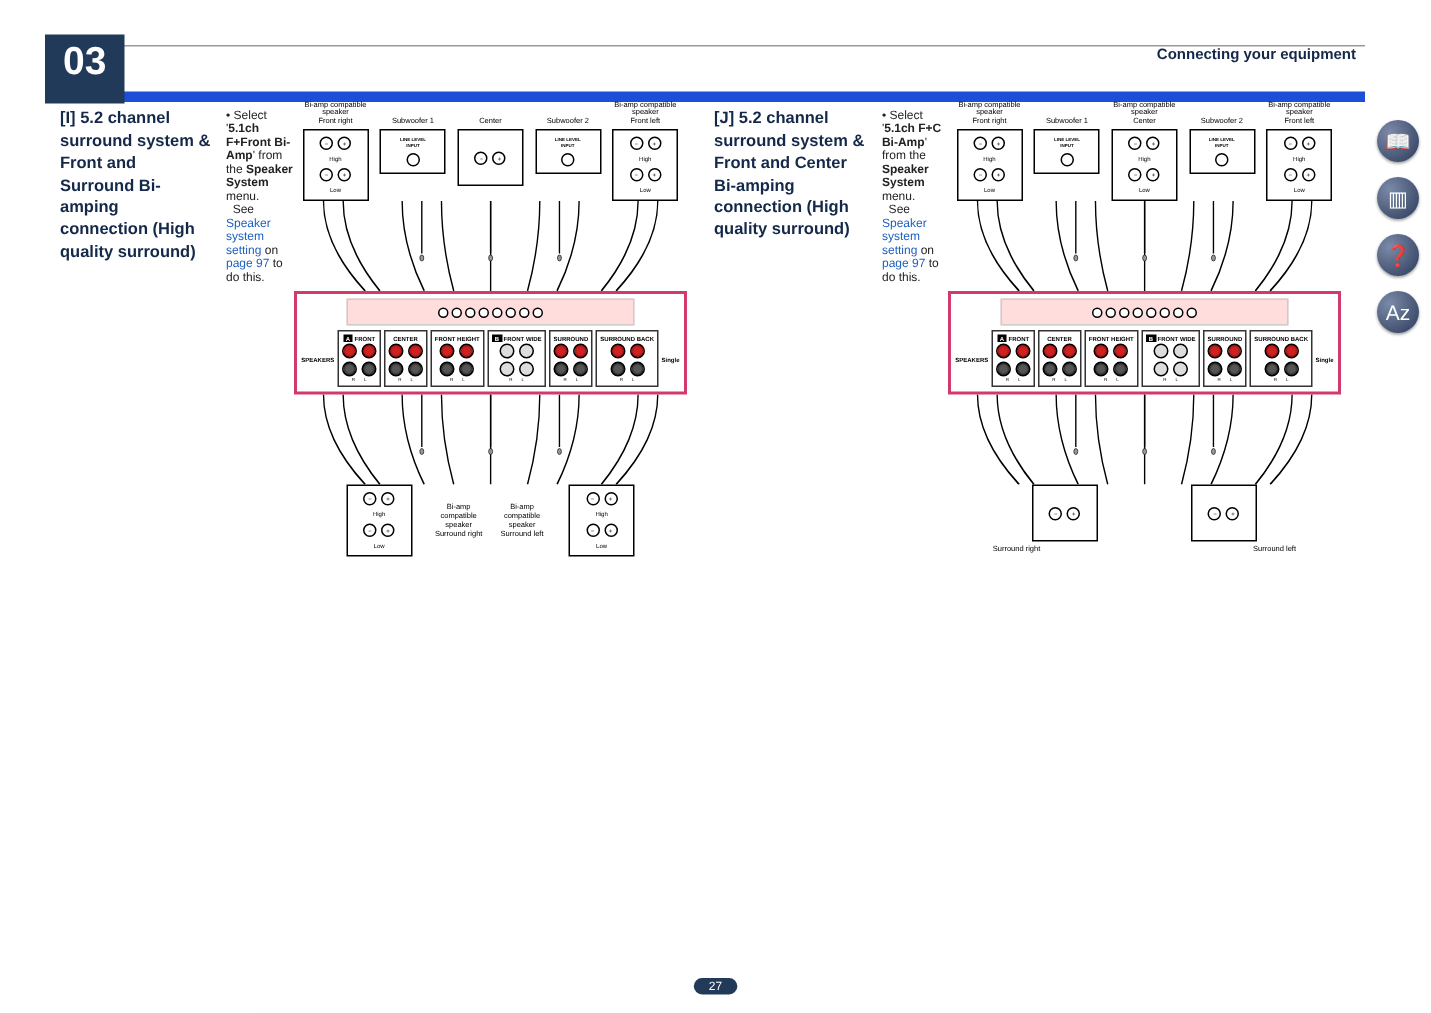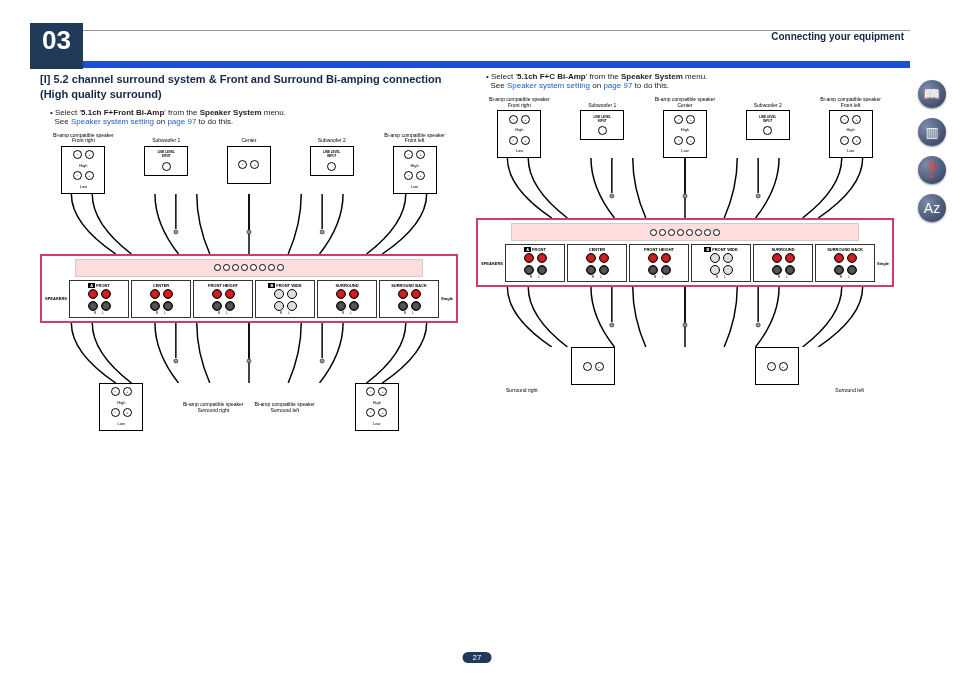--- a/index.html
+++ b/index.html
@@ -1,21 +1,21 @@
 <!DOCTYPE html>
 <html><head>
 <meta charset="utf-8">
 <style>
   body{margin:0;background:#f5f5f5;font-family:Arial,Helvetica,sans-serif;display:flex;justify-content:center}
   .page{width:954px;height:675px;background:#fff;position:relative;overflow:hidden}
   .hdr{position:absolute;top:30px;left:30px;right:44px;height:30px;border-top:1px solid #999;border-bottom:7px solid #1d4ed8;display:flex;justify-content:space-between}
   .chapter-badge{background:#213a5a;color:#fff;font-size:26px;font-weight:bold;padding:2px 12px;margin-top:-8px;margin-bottom:-8px}
   .hdr-title{font-size:10px;font-weight:bold;color:#14294a;padding-right:6px}
   .content{position:absolute;top:72px;left:40px;right:60px;bottom:30px;display:flex;gap:18px}
-  .col{flex:1;display:flex;flex-direction:column}
+  .col{flex:1;display:flex;flex-direction:row}
   .sec-title{font-size:11px;font-weight:bold;color:#14294a;line-height:1.35;margin-bottom:6px}
   .instr{font-size:8px;color:#222;margin:0 0 6px 10px}
   .instr .lnk{color:#1e5fbf;}
   .diagram{flex:1;border:0;position:relative;background:#fff}
   .spk-row{display:flex;justify-content:space-between;gap:4px;padding:0 4px}
   .spk{font-size:5px;text-align:center;flex:1}
   .spk-lbl{margin-bottom:2px;line-height:1.1;height:12px;display:flex;flex-direction:column;justify-content:flex-end}
   .spk-box{border:1px solid #000;height:38px;width:44px;margin:0 auto;display:flex;flex-direction:column;justify-content:space-around;align-items:center;padding:2px;box-sizing:border-box;background:#fff}
   .spk-box.tall{height:48px}
   .spk-box.sub{height:30px}
@@ -296,20 +296,21 @@
                   <div class="term">+</div>
                 </div>
                 <div class="hl">Low</div>
               </div>
             </div>
           </div>
 
     </div>
       </div>
       <div class="col">
+    <div class="sec-title">[J] 5.2 channel surround system &amp; Front and Center Bi-amping connection (High quality surround)</div>
     <div class="instr">• Select '<b>5.1ch F+C Bi-Amp</b>' from the <b>Speaker System</b> menu.<br>
       &nbsp;&nbsp;See <span class="lnk">Speaker system setting</span> on <span class="lnk">page 97</span> to do this.</div>
     <div class="diagram">
       <div class="spk-row">
             <div class="spk">
               <div class="spk-lbl">Bi-amp compatible speaker<br>Front right</div>
               <div class="spk-box tall">
                 <div class="term-pair">
                   <div class="term">−</div>
                   <div class="term">+</div>

